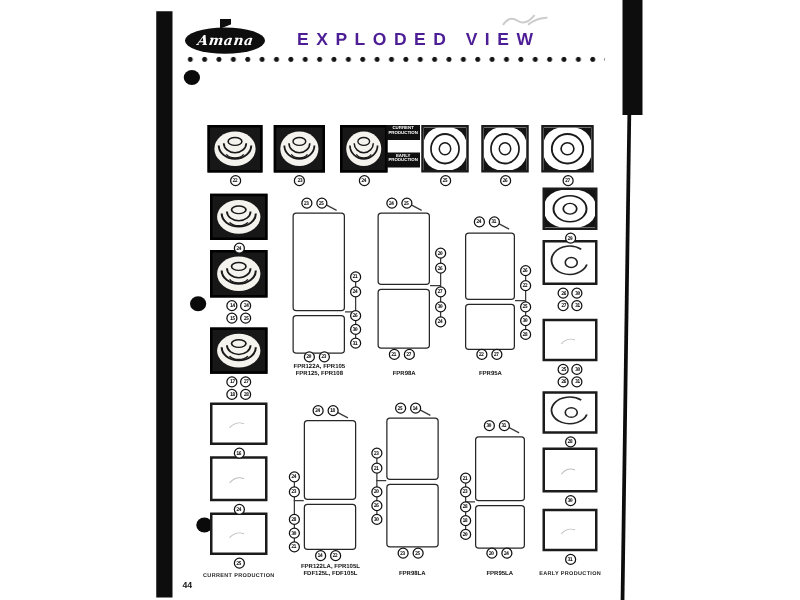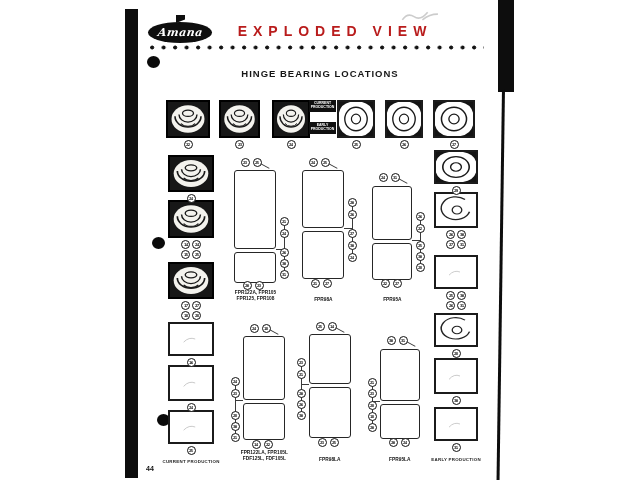--- a/index.html
+++ b/index.html
@@ -6,21 +6,21 @@
   #stage{position:relative;width:640px;height:480px;background:#ffffff;overflow:hidden;
          font-family:"Liberation Sans",sans-serif;color:#151515;}
   .bar{position:absolute;background:#0d0d0d;}
   .hole{position:absolute;width:13px;height:12px;border-radius:50%;background:#0a0a0a;}
   .logo{position:absolute;left:148px;top:22px;width:64px;height:21px;background:#0e0e0e;
         border-radius:50%;display:flex;align-items:center;justify-content:center;}
   .logo span{color:#fff;font:italic 700 11px "DejaVu Serif",serif;transform:skewX(-8deg);letter-spacing:.5px;}
   .logo-flag{position:absolute;left:176px;top:15px;width:9px;height:8px;background:#0e0e0e;
              clip-path:polygon(0 0,100% 0,100% 55%,0 100%);}
   .title{position:absolute;left:225px;top:23px;width:220px;text-align:center;
-         font-weight:700;font-size:14px;letter-spacing:6px;color:#b91c1c;}
+         font-weight:700;font-size:14px;letter-spacing:6px;color:#4c1d95;}
   .dots{position:absolute;left:150px;top:44px;width:334px;height:7px;
         background-image:radial-gradient(circle at 2.2px 3.5px,#141414 1.7px,rgba(0,0,0,0) 2.3px);
         background-size:11.5px 7px;background-repeat:repeat-x;}
   .smudge{position:absolute;left:398px;top:8px;width:44px;height:16px;opacity:.5;transform:rotate(-6deg);}
   .section-title{position:absolute;left:235px;top:68px;width:170px;text-align:center;
                  font-weight:700;font-size:9.5px;letter-spacing:1px;color:#161616;}
   .box{position:absolute;box-sizing:border-box;background:#fff;border:2px solid #1b1b1b;}
   .box.dark{background:#171717;border:2px solid #000;}
   .box svg{position:absolute;left:0;top:0;width:100%;height:100%;}
   .callout{position:absolute;width:9px;height:9px;box-sizing:border-box;border:1px solid #111;
@@ -55,21 +55,20 @@
         <path d="M4 10 q6 -7 12 -2 t14 -3 M24 12 q8 -5 16 -4" fill="none" stroke="#9a9a9a" stroke-width="1.6"></path>
       </svg>
   </div>
 
   <div class="logo">
       <span>Amana</span>
     </div>
   <div class="logo-flag"></div>
   <div class="title">EXPLODED VIEW</div>
   <div class="dots"></div>
-  <div class="section-title">HINGE BEARING LOCATIONS</div>
 
   <div class="tag" style="left:309px;top:100px;">
       <span>CURRENT PRODUCTION</span>
     </div>
   <div class="tag" style="left:309px;top:122px;">
       <span>EARLY PRODUCTION</span>
     </div>
 
   <div class="footer-label" style="left:136px;top:452px;"><span>CURRENT PRODUCTION</span></div>
   <div class="footer-label" style="left:401px;top:450px;"><span>EARLY PRODUCTION</span></div>

